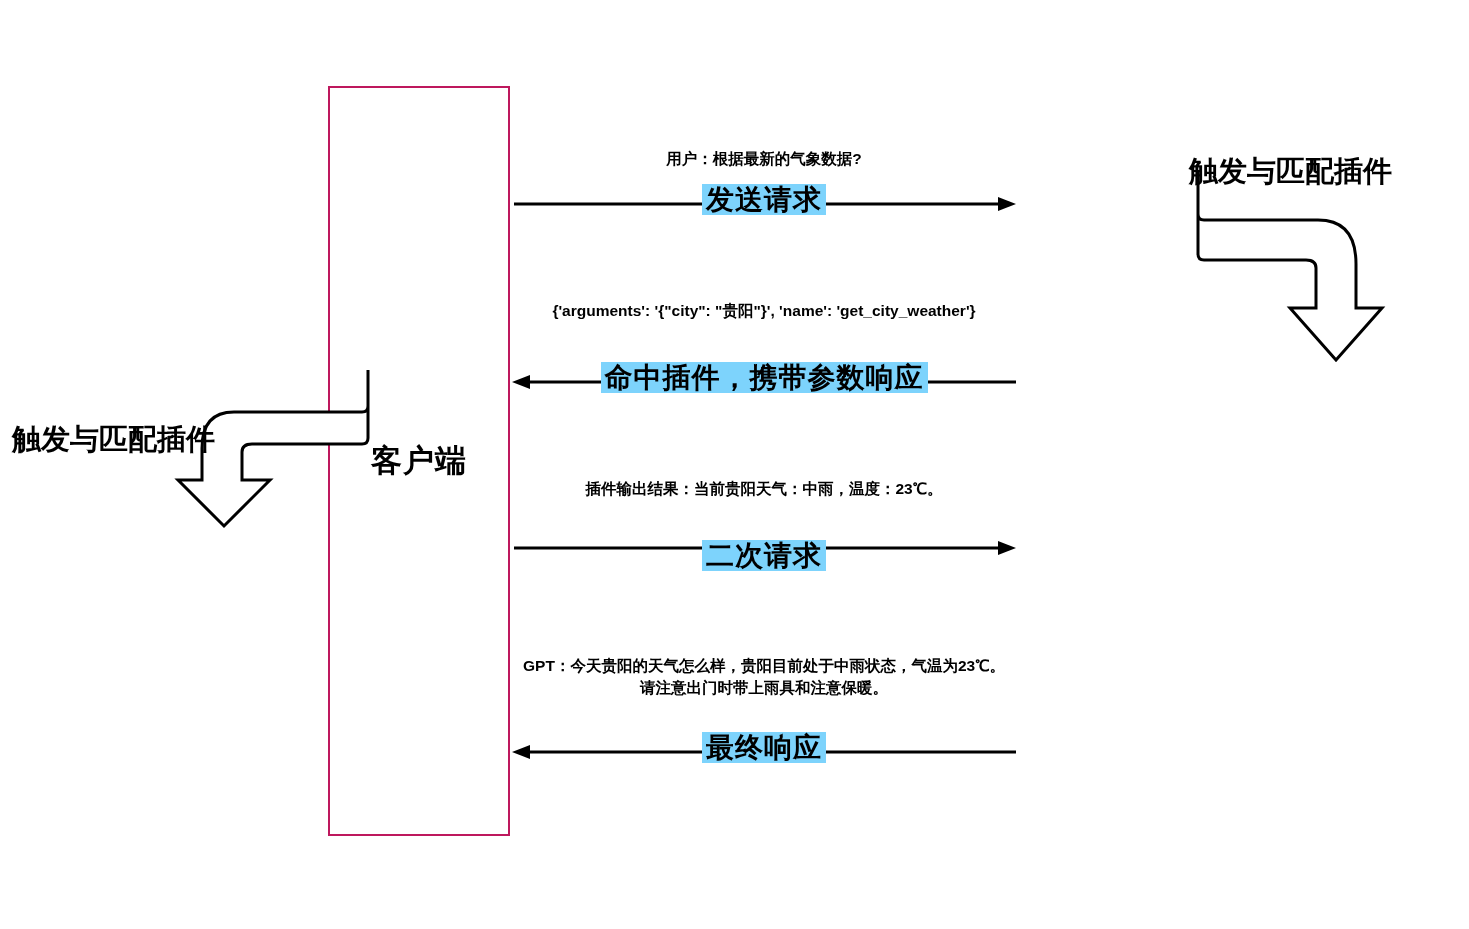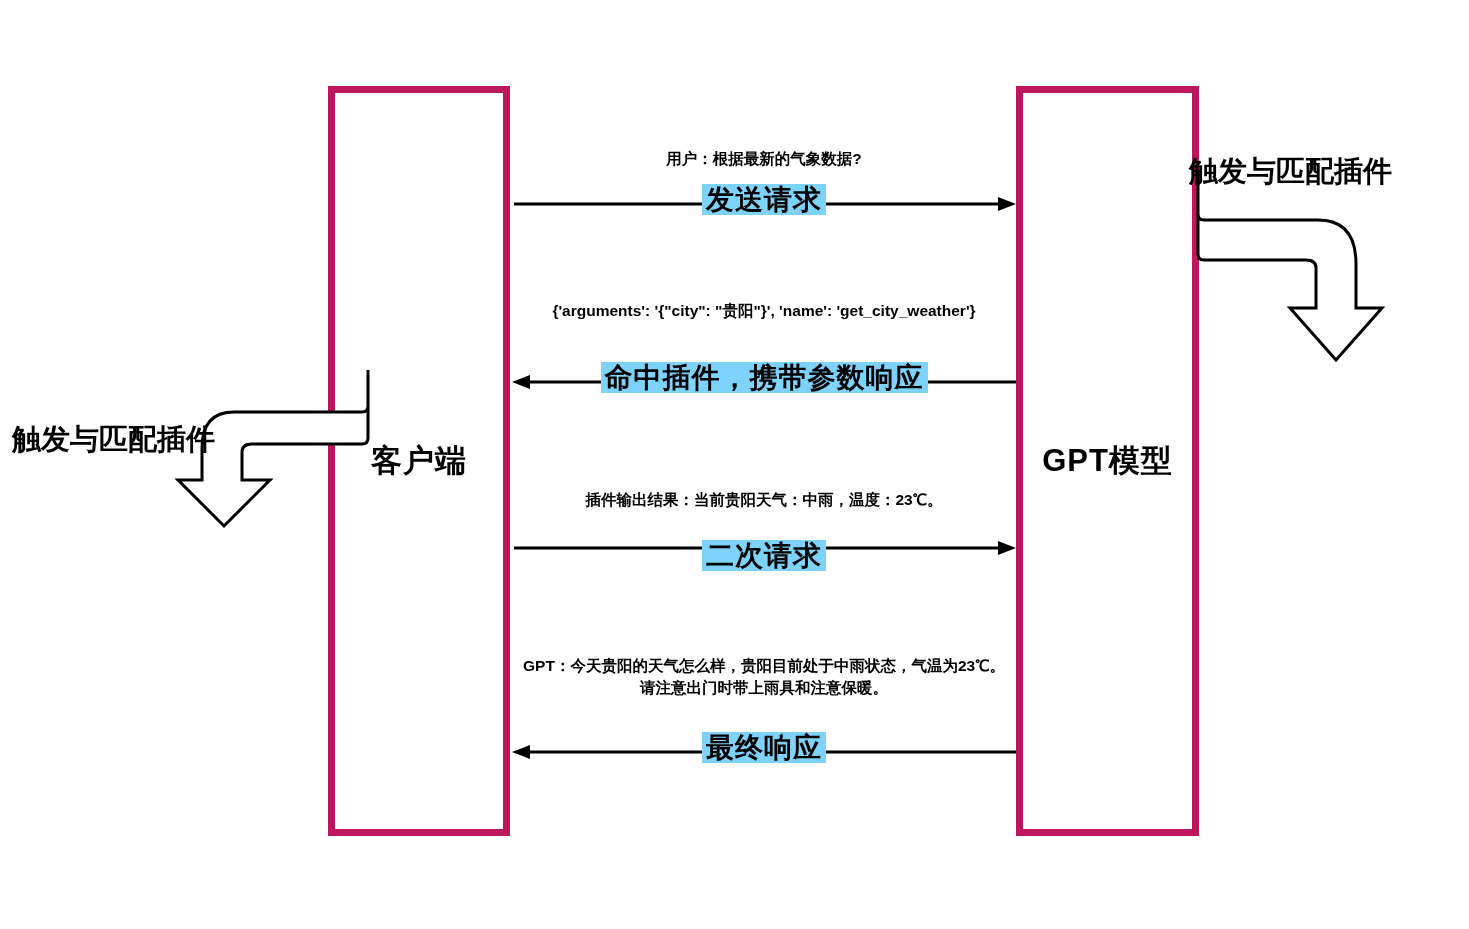--- a/index.html
+++ b/index.html
@@ -14,21 +14,21 @@
     position: relative;
     width: 1469px;
     height: 929px;
     background: #ffffff;
     overflow: hidden;
   }
 
   
   .lifeline-box {
     position: absolute;
-    border: 7px solid #be185d;
+    border: 2px solid #be185d;
     background: #ffffff;
     box-sizing: border-box;
     display: flex;
     align-items: center;
     justify-content: center;
   }
   .lifeline-label {
     font-size: 31px;
     font-weight: bold;
     color: #000000;
@@ -105,23 +105,20 @@
 </style>
 </head>
 <body>
 
 <div id="canvas">
 
   <div class="lifeline-box" id="client-box">
     <div class="lifeline-label">客户端</div>
   </div>
 
-  <div class="lifeline-box" id="gpt-box">
-    <div class="lifeline-label">GPT模型</div>
-  </div>
 
   <div class="message" id="msg-1">
     <div class="msg-caption" style="top:0;">用户：根据最新的气象数据?</div>
     <div class="msg-arrow" style="top:46px;">
       <svg viewBox="0 0 504 20" preserveAspectRatio="none">
         <line x1="2" y1="10" x2="492" y2="10" stroke="#000000" stroke-width="3"></line>
         <polygon points="504,10 486,3 486,17" fill="#000000"></polygon>
       </svg>
     </div>
     <div class="msg-label" style="top:33px;"><span>发送请求</span></div>
@@ -132,21 +129,21 @@
     <div class="msg-arrow" style="top:72px;">
       <svg viewBox="0 0 504 20" preserveAspectRatio="none">
         <line x1="12" y1="10" x2="504" y2="10" stroke="#000000" stroke-width="3"></line>
         <polygon points="0,10 18,3 18,17" fill="#000000"></polygon>
       </svg>
     </div>
     <div class="msg-label" style="top:59px;"><span>命中插件，携带参数响应</span></div>
   </div>
 
   <div class="message" id="msg-3">
-    <div class="msg-caption" style="top:11px;">插件输出结果：当前贵阳天气：中雨，温度：23℃。</div>
+    <div class="msg-caption" style="top:0;">插件输出结果：当前贵阳天气：中雨，温度：23℃。</div>
     <div class="msg-arrow" style="top:60px;">
       <svg viewBox="0 0 504 20" preserveAspectRatio="none">
         <line x1="2" y1="10" x2="492" y2="10" stroke="#000000" stroke-width="3"></line>
         <polygon points="504,10 486,3 486,17" fill="#000000"></polygon>
       </svg>
     </div>
     <div class="msg-label" style="top:59px;"><span>二次请求</span></div>
   </div>
 
   <div class="message" id="msg-4">

